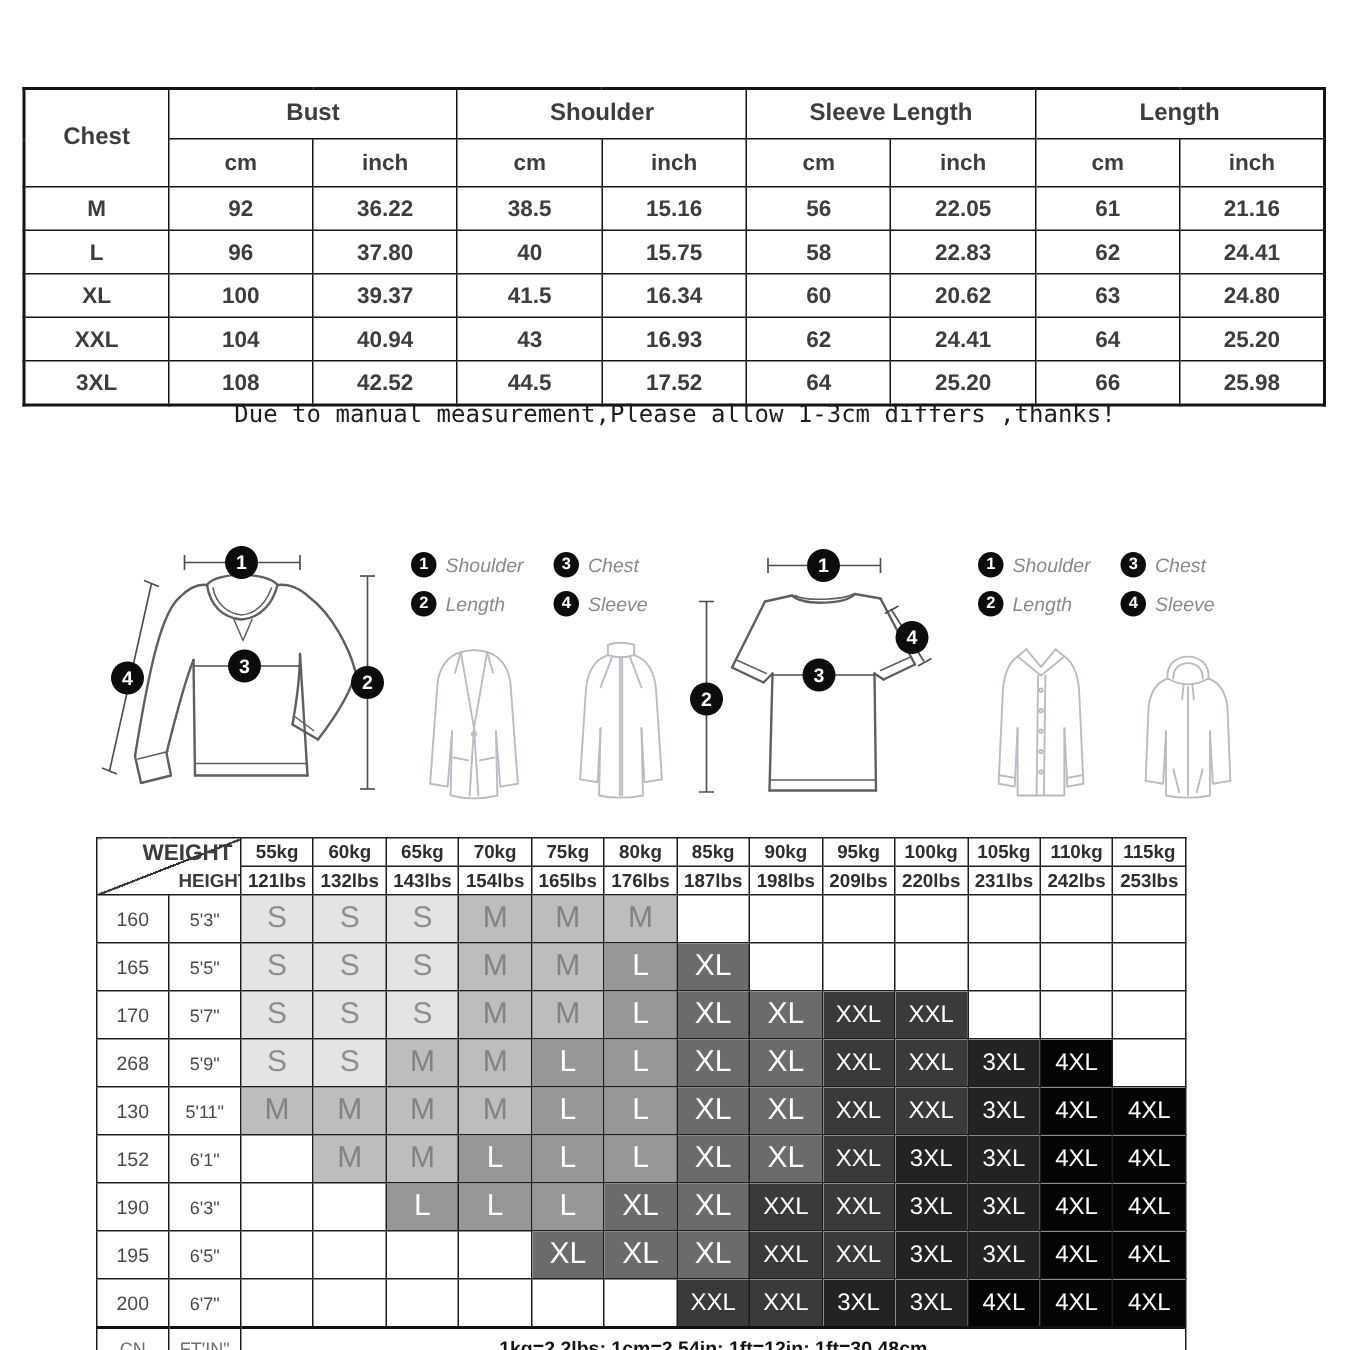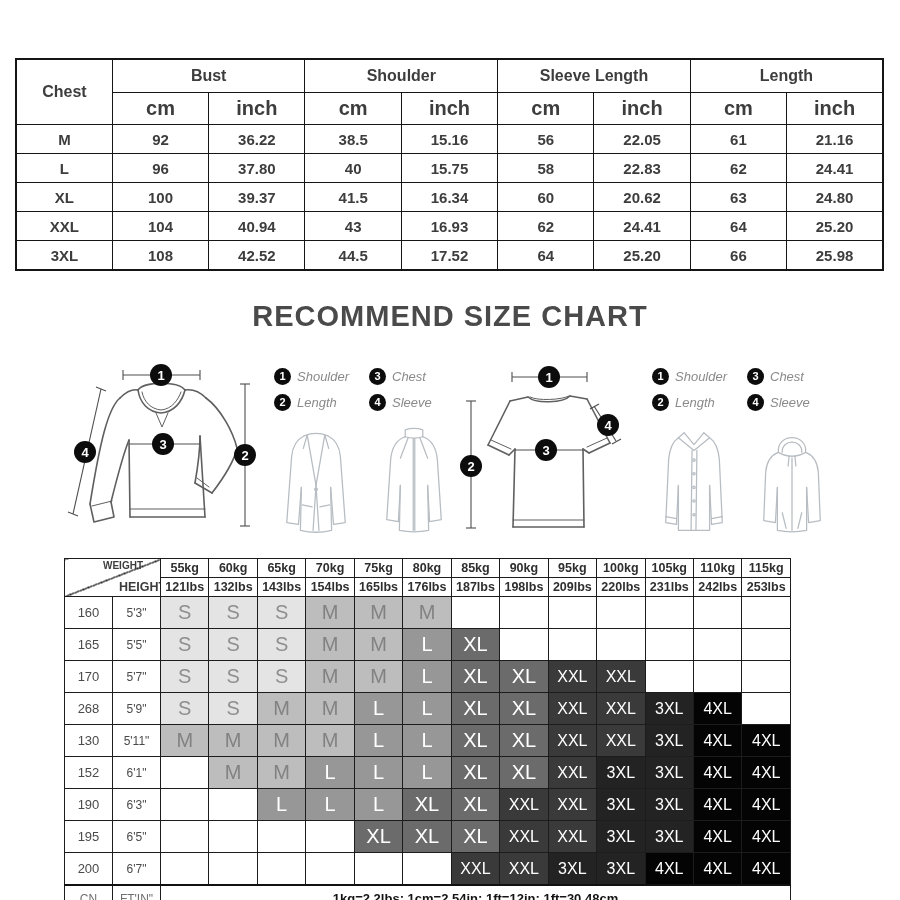--- a/index.html
+++ b/index.html
@@ -6,21 +6,21 @@
   .page { position:relative; width:900px; height:900px; background:#fff;
           font-family:"Liberation Sans", sans-serif; overflow:hidden; }
 
   
   table.measure { position:absolute; left:15px; top:58px; width:869px;
                   border-collapse:collapse; table-layout:fixed;
                   border:2px solid #151515; }
   table.measure td, table.measure th { border:1px solid #151515; text-align:center;
                   vertical-align:middle; color:#3d3d3d; font-weight:bold; }
   table.measure .grp-row th { height:30px; font-size:16px; }
-  table.measure .unit-row th { height:29px; font-size:20px; }
+  table.measure .unit-row th { height:29px; font-size:15px; }
   table.measure tbody td { height:26px; font-size:15px; }
   table.measure .size-head { font-size:16px; }
 
   
   .note { position:absolute; top:266px; left:0; width:100%; text-align:center;
           font-family:"DejaVu Sans Mono", monospace; font-size:16px; color:#1c1c1c; }
   .big-title { position:absolute; top:300px; left:0; width:100%; text-align:center;
           font-size:29px; font-weight:bold; color:#4a4a4a; letter-spacing:1px; }
 
   
@@ -53,21 +53,21 @@
               border-collapse:collapse; table-layout:fixed;
               border:1px solid #1c1c1c; }
   table.fit td { border:1px solid #1c1c1c; text-align:center; vertical-align:middle;
                  padding:0; overflow:hidden; }
   table.fit thead td { height:18px; font-size:12.5px; font-weight:bold; color:#2e2e2e; }
   table.fit tbody td { height:31px; }
   td.corner { position:relative;
       background:linear-gradient(to bottom right, transparent calc(50% - 0.7px),
                  #2e2e2e calc(50% - 0.7px), #2e2e2e calc(50% + 0.7px),
                  transparent calc(50% + 0.7px)); }
-  .corner-weight { position:absolute; top:1px; right:17px; font-size:10px;
+  .corner-weight { position:absolute; top:1px; right:5px; font-size:15px;
                    font-weight:bold; color:#3c3c3c; }
   .corner-height { position:absolute; bottom:2px; left:6px; font-size:12.5px;
                    font-weight:bold; color:#3c3c3c;padding-left:48px; }
   td.h-cm  { font-size:13px; color:#4a4a4a; }
   td.h-ft  { font-size:12px; color:#4a4a4a; }
   td.fit-cell { font-weight:normal; }
   table.fit tfoot td { height:25px; border-top:2px solid #111; }
   td.f-cn, td.f-ft { font-size:12px; color:#6e6e6e; }
   td.f-conv { font-size:13px; font-weight:bold; color:#141414; text-align:center; }
 </style>
@@ -148,21 +148,21 @@
           <td>44.5</td>
           <td>17.52</td>
           <td>64</td>
           <td>25.20</td>
           <td>66</td>
           <td>25.98</td>
         </tr>
       </tbody>
   </table>
 
-  <div class="big-title">RECOMMEND SIZE CHART</div>
+  <div class="note">Due to manual measurement,Please allow 1-3cm differs ,thanks!</div>
 
   <div class="diagrams">
 
     <div class="diagram-block">
       <svg class="main-garment" width="212" height="192" viewBox="0 0 212 192">
         <g class="outline">
           <path d="M82,34 C88,25 122,25 129,34"></path>
           <path d="M82,34 C84,47 92,56 105,57 C118,56 126,46 129,34"></path>
           <path class="thin" d="M86,36 C88,46 95,53 105,54 C116,53 122,44 125,36"></path>
           <path class="thin" d="M100,57 L106,71 L112,57"></path>

